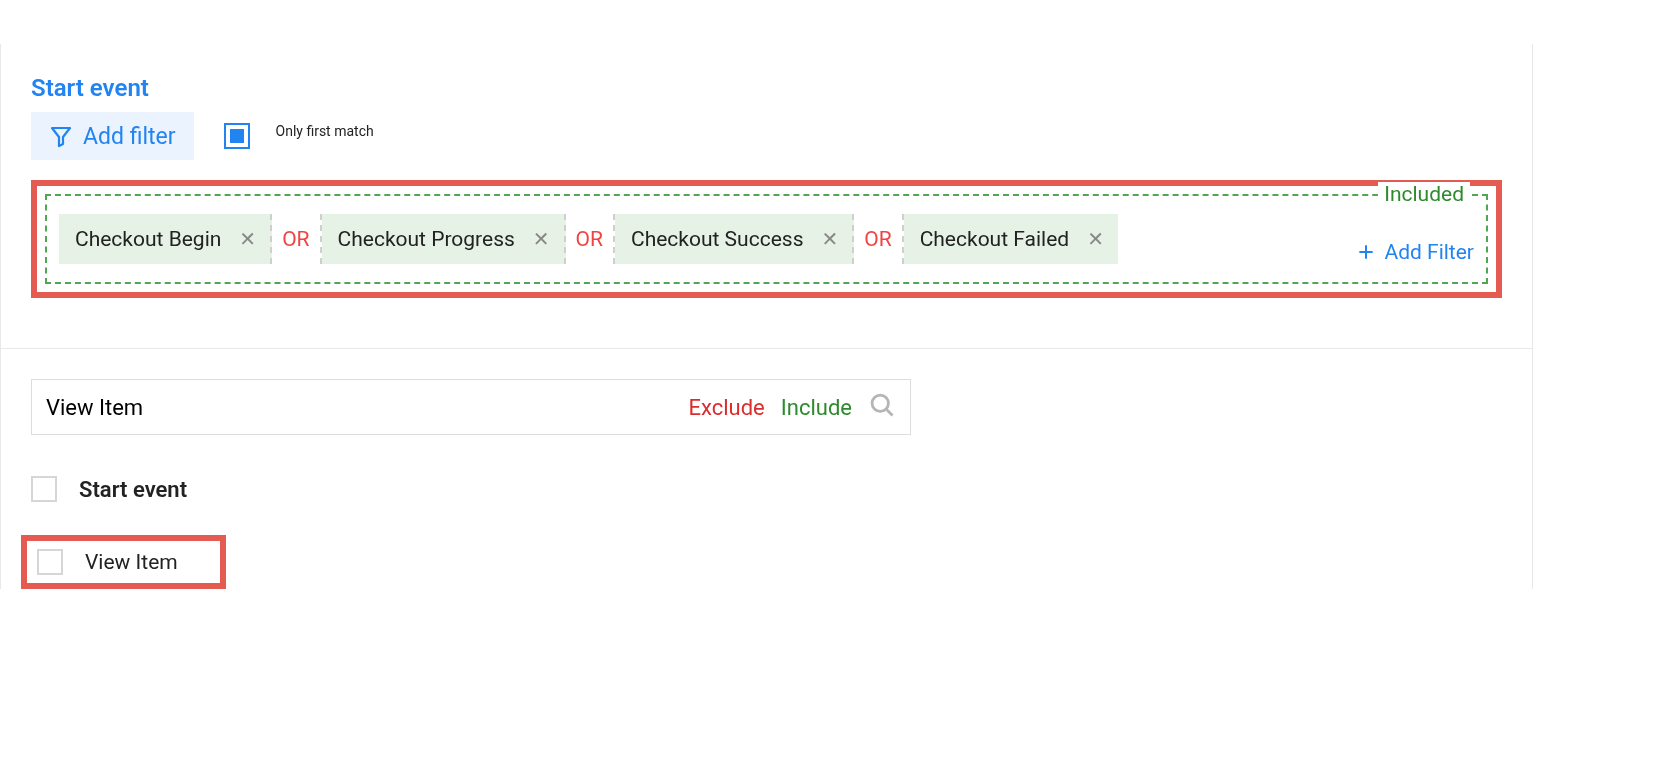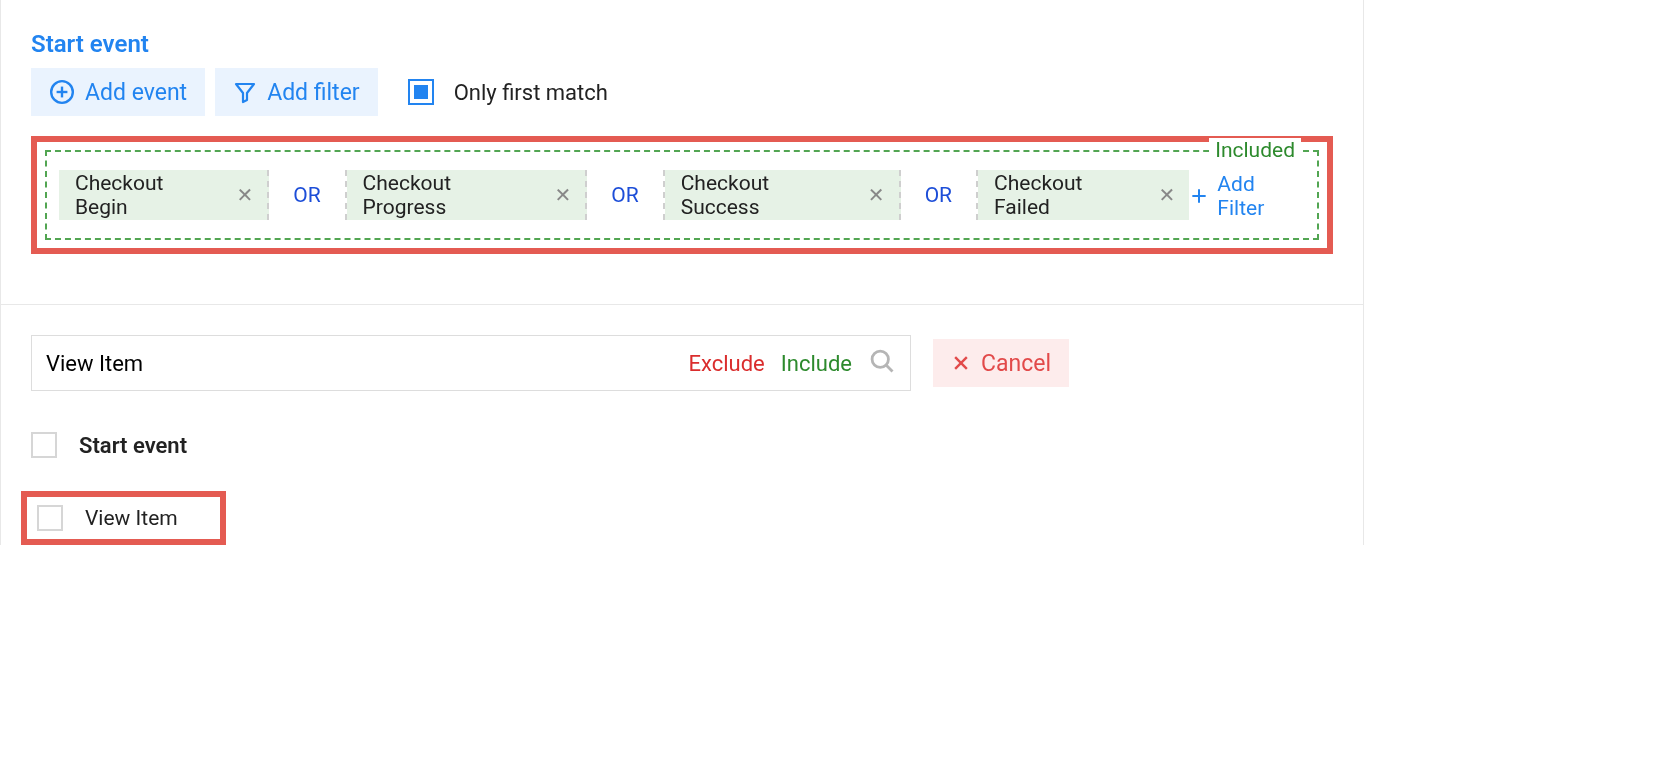--- a/index.html
+++ b/index.html
@@ -10,21 +10,22 @@
     body {
       font-family: Roboto, Arial, sans-serif;
       font-size: 21px;
       background: #fff;
       color: #222;
     }
     .panel {
       border: 1px solid #e8e8e8;
       border-top: none;
       border-bottom: none;
-      width: 1364px;
+      width: 1533px;
+      margin-top: 44px;
     }
     .upper {
       padding: 30px 30px 50px 30px;
       border-bottom: 1px solid #e8e8e8;
     }
     .title {
       color: #2284f0;
       font-weight: 600;
       font-size: 24px;
       margin-bottom: 10px;
@@ -60,24 +61,23 @@
       background: #fdecec;
       color: #e24a4a;
     }
     .icon {
       display: inline-flex;
       align-items: center;
       justify-content: center;
     }
     .checkbox-wrap {
       display: inline-flex;
-      align-items: center;
-      gap: 20px;
+      gap: 26px;
       margin-left: 20px;
-      font-size: 22px;
+      font-size: 14px;
       cursor: pointer;
     }
     .cb-square {
       width: 26px;
       height: 26px;
       border: 2px solid #2284f0;
       display: inline-flex;
       align-items: center;
       justify-content: center;
     }
@@ -126,22 +126,22 @@
     }
     .chip .x {
       color: #888;
       cursor: pointer;
       font-size: 20px;
     }
     .or-sep {
       display: inline-flex;
       align-items: center;
       height: 50px;
-      padding: 0 24px;
-      color: #1d4ed8;
+      padding: 0 10px;
+      color: #ef4444;
       font-size: 21px;
       border-right: 2px dashed #cfcfcf;
     }
     .add-filter-link {
       margin-left: auto;
       color: #2284f0;
       display: inline-flex;
       align-items: center;
       gap: 8px;
       cursor: pointer;
@@ -213,30 +213,20 @@
     }
   </style>
 </head>
 <body>
 
 <div class="panel">
   <div class="upper">
     <div class="title">Start event</div>
 
     <div class="toolbar">
-      <button class="btn btn-blue-light">
-        <span class="icon">
-          <svg width="26" height="26" viewBox="0 0 24 24" fill="none" stroke="#2284f0" stroke-width="2.2">
-            <circle cx="12" cy="12" r="10"></circle>
-              <line x1="12" y1="7" x2="12" y2="17"></line>
-              <line x1="7" y1="12" x2="17" y2="12"></line>
-          </svg>
-        </span>
-        <span>Add event</span>
-      </button>
 
       <button class="btn btn-blue-light">
         <span class="icon">
           <svg width="24" height="24" viewBox="0 0 24 24" fill="none" stroke="#2284f0" stroke-width="2.2" stroke-linejoin="round">
             <polygon points="3 4 21 4 14 13 14 20 10 22 10 13 3 4"></polygon>
           </svg>
         </span>
         <span>Add filter</span>
       </button>
 
@@ -301,29 +291,20 @@
           <span class="link-green">Include</span>
           <span class="search-icon">
             <svg width="28" height="28" viewBox="0 0 24 24" fill="none" stroke="#b5b5b5" stroke-width="2.4">
               <circle cx="10.5" cy="10.5" r="7"></circle>
                 <line x1="21" y1="21" x2="15.5" y2="15.5"></line>
             </svg>
           </span>
         </div>
       </div>
 
-      <button class="btn btn-red-light">
-        <span class="icon">
-          <svg width="20" height="20" viewBox="0 0 24 24" fill="none" stroke="#e24a4a" stroke-width="2.8">
-            <line x1="5" y1="5" x2="19" y2="19"></line>
-              <line x1="19" y1="5" x2="5" y2="19"></line>
-          </svg>
-        </span>
-        <span>Cancel</span>
-      </button>
     </div>
 
     <div class="row-line">
       <span class="cb-empty"></span>
       <span class="lbl-bold">Start event</span>
     </div>
 
     <div class="result-highlight">
       <span class="cb-empty"></span>
       <span class="lbl">View Item</span>

